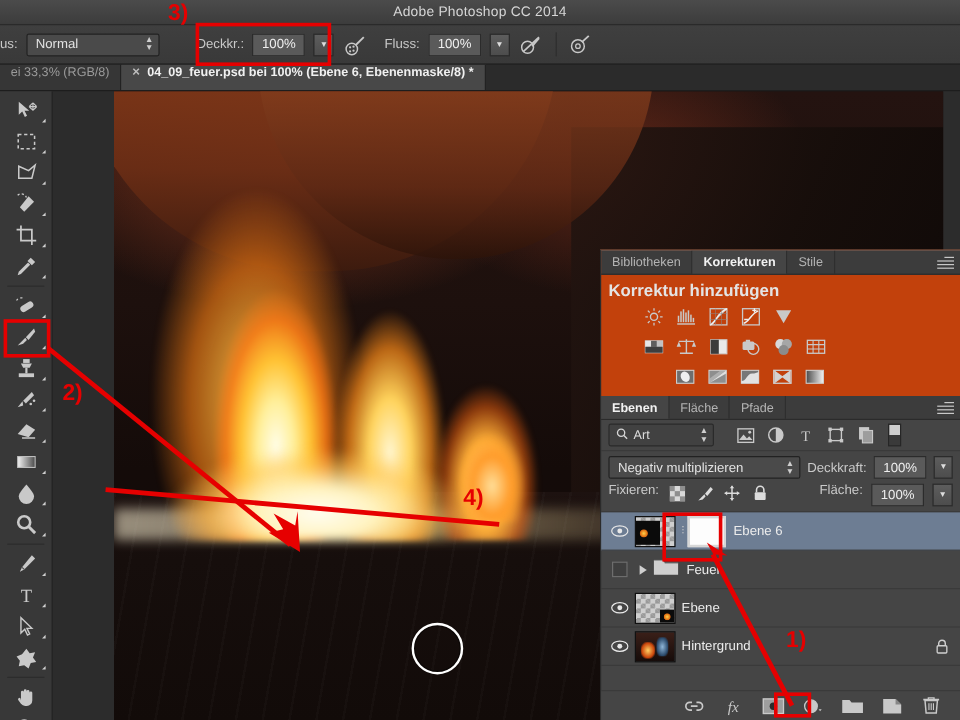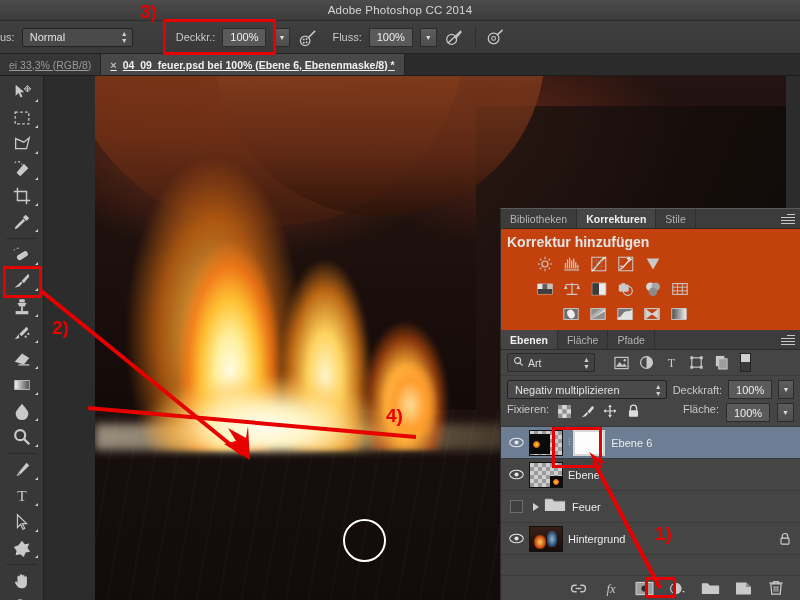--- a/index.html
+++ b/index.html
@@ -53,25 +53,24 @@
   }
   .vsep { width: 1px; height: 20px; background: #2d2d2d; margin: 0 2px; }
 
   
   .tabbar {
     position: absolute; left: 0; top: 54px; width: 800px; height: 22px;
     background: #2b2b2b; border-bottom: 1px solid #1d1d1d;
     display: flex; align-items: stretch;
   }
   .doctab {
-    display: flex; align-items: center; gap: 6px;
+    display: flex; gap: 6px;
     padding: 0 9px; font-size: 10.5px; color: #9a9a9a;
     background: #363636; border-right: 1px solid #222;
     white-space: nowrap;
-    text-decoration: underline;
   }
   .doctab.active { background: #484848; color: #f0f0f0; font-weight: bold; }
   .doctab .x { font-size: 11px; color: #bdbdbd; }
 
   
   .toolbox {
     position: absolute; left: 0; top: 76px; width: 44px; height: 524px;
     background: #383838; border-right: 1px solid #222;
     padding-top: 3px;
   }
@@ -303,21 +302,21 @@
   <div class="titlebar">
     <span class="t">Adobe Photoshop CC 2014</span>
   </div>
 
   <div class="optionsbar">
     <span class="opt-label" style="margin-left:0px">us:</span>
     <div class="select-box" style="width:111px">
       <span class="sp">Normal</span>
       <span class="stepper">▲<br>▼</span>
     </div>
-    <span class="opt-label" style="margin-left:36px">Deckkr.:</span>
+    <span class="opt-label" style="margin-left:24px">Deckkr.:</span>
     <div class="numbox">100%</div>
     <div class="tinybtn">▼</div>
     <div class="airbrush">
       <svg width="19" height="19" viewBox="0 0 20 20">
         <circle cx="6.5" cy="13.5" r="5" fill="none" stroke="#c8c8c8" stroke-width="1.3"></circle>
         <circle cx="5" cy="12" r="1" fill="#c8c8c8"></circle>
           <circle cx="8" cy="15" r="1" fill="#c8c8c8"></circle>
         <circle cx="8" cy="11.5" r="1" fill="#c8c8c8"></circle>
           <circle cx="5" cy="15.5" r="1" fill="#c8c8c8"></circle>
         <path d="M10 10 L17 3" stroke="#c8c8c8" stroke-width="1.6"></path>
@@ -798,44 +797,44 @@
         <div class="fireblob"></div>
           <div class="spark"></div>
       </div>
       <span class="linkdots">⫶</span>
       <div class="mask-thumb"></div>
       <span class="layer-name">Ebene 6</span>
     </div>
 
     <div class="layer">
       <div class="eye">
-        <svg width="15" height="11" viewBox="0 0 16 11">
-            <ellipse cx="8" cy="5.5" rx="7.2" ry="4.6" fill="none" stroke="#e8e8e8" stroke-width="1.1"></ellipse>
-            <circle cx="8" cy="5.5" r="2.2" fill="#e8e8e8"></circle>
-          </svg>
-      </div>
-      <div class="thumb">
-        <div style="position:absolute;right:0;bottom:0;width:12px;height:11px;background:#0b0b0b"></div>
-        <div style="position:absolute;right:3px;bottom:2px;width:6px;height:6px;background:radial-gradient(#ffd24a,#e06a10 60%,rgba(200,60,0,0) 75%)"></div>
-      </div>
-      <span class="layer-name">Ebene</span>
-    </div>
-
-    <div class="layer">
-      <div class="eye">
         <div class="eyebox"></div>
       </div>
       <span class="arrowtri"></span>
       <span class="folder-ico">
         <svg width="22" height="17" viewBox="0 0 24 18">
             <path d="M1 3 h8 l2 2.5 h12 V16 H1 Z" fill="#cfcfcf"></path>
             <path d="M1 3 h8 l2 2.5 h12" fill="none" stroke="#9a9a9a" stroke-width=".8"></path>
           </svg>
       </span>
       <span class="layer-name">Feuer</span>
+    </div>
+
+    <div class="layer">
+      <div class="eye">
+        <svg width="15" height="11" viewBox="0 0 16 11">
+            <ellipse cx="8" cy="5.5" rx="7.2" ry="4.6" fill="none" stroke="#e8e8e8" stroke-width="1.1"></ellipse>
+            <circle cx="8" cy="5.5" r="2.2" fill="#e8e8e8"></circle>
+          </svg>
+      </div>
+      <div class="thumb">
+        <div style="position:absolute;right:0;bottom:0;width:12px;height:11px;background:#0b0b0b"></div>
+        <div style="position:absolute;right:3px;bottom:2px;width:6px;height:6px;background:radial-gradient(#ffd24a,#e06a10 60%,rgba(200,60,0,0) 75%)"></div>
+      </div>
+      <span class="layer-name">Ebene</span>
     </div>
 
     <div class="layer">
       <div class="eye">
         <svg width="15" height="11" viewBox="0 0 16 11">
             <ellipse cx="8" cy="5.5" rx="7.2" ry="4.6" fill="none" stroke="#e8e8e8" stroke-width="1.1"></ellipse>
             <circle cx="8" cy="5.5" r="2.2" fill="#e8e8e8"></circle>
           </svg>
       </div>
       <div class="thumb photo">

